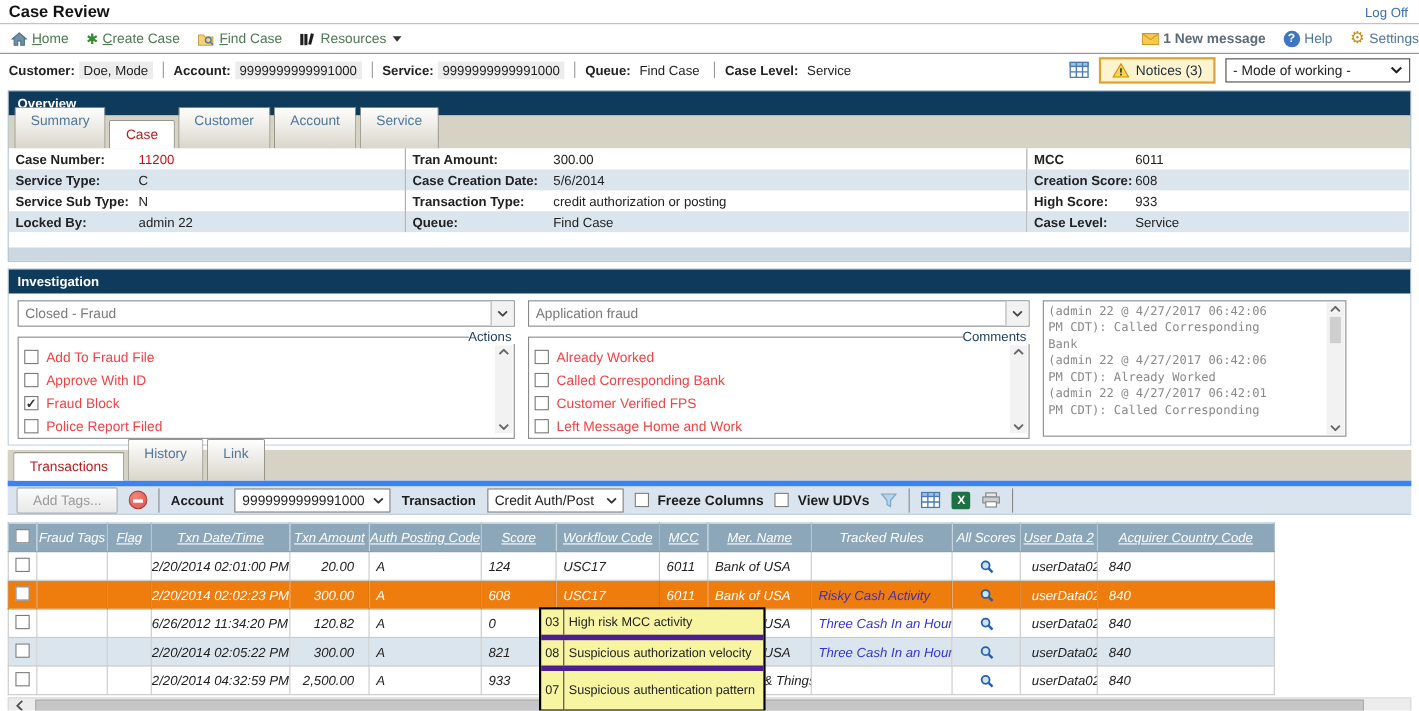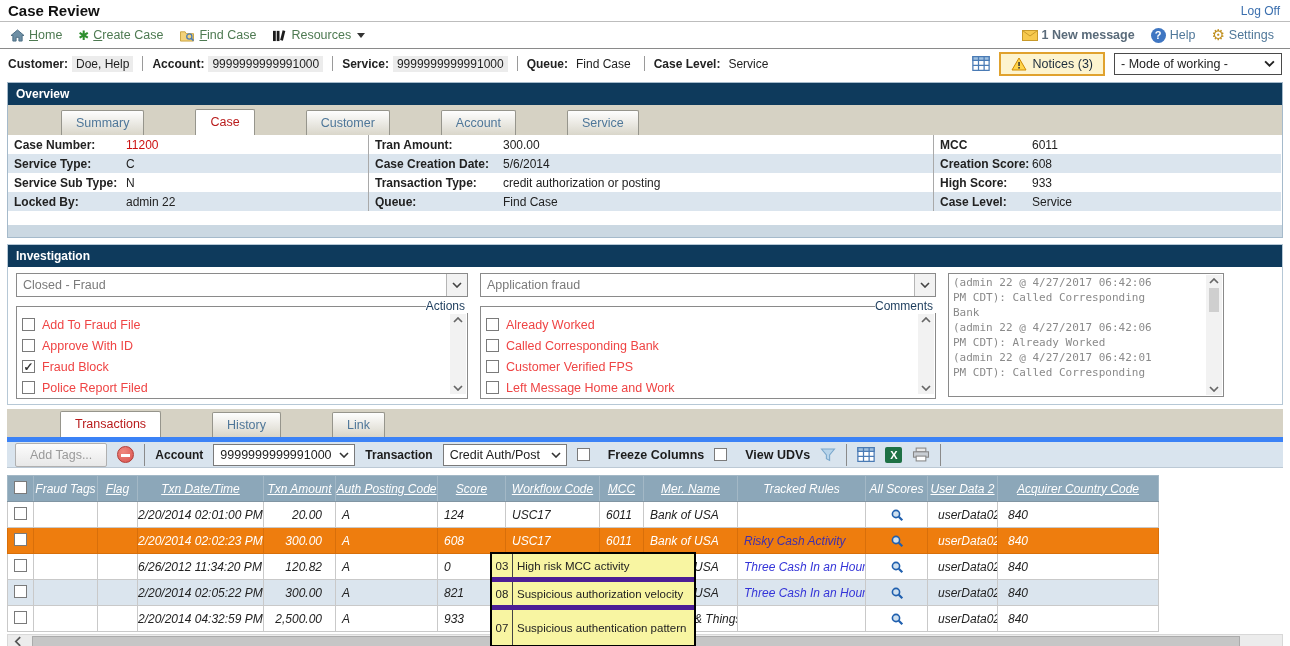--- a/index.html
+++ b/index.html
@@ -11,21 +11,21 @@
 html,body{background:#fff;}
 body{width:1290px;height:646px;overflow:hidden;position:relative;
      font-family:"Liberation Sans",sans-serif;font-size:12px;color:#222;}
 .icon{display:inline-flex;align-items:center;justify-content:center;vertical-align:middle;}
 
 .topbar{height:22px;display:flex;justify-content:space-between;align-items:center;
         padding:0 10px 0 8px;border-bottom:1px solid #bdbdbd;}
 .page-title{font-size:15px;font-weight:bold;color:#111;}
 .logoff{color:#3b6fae;cursor:pointer;}
 .navbar{height:27px;display:flex;justify-content:space-between;align-items:center;
-        padding:0 16px 0 10px;border-bottom:1px solid #8a8a8a;}
+        padding:0 0 0 10px;border-bottom:1px solid #8a8a8a;}
 .nav-left,.nav-right{display:flex;align-items:center;gap:16px;}
 .nav-link{display:flex;align-items:center;gap:4px;cursor:pointer;}
 .nav-link .lbl{color:var(--nav-green);font-size:12.5px;}
 .nav-right .lbl{color:var(--steel);font-size:12.5px;}
 .msg-label{color:#5a6b7a;font-weight:bold;font-size:12.5px;}
 .caret{width:0;height:0;border-left:4px solid transparent;border-right:4px solid transparent;
        border-top:5px solid #333;margin-left:2px;}
 .help-circle{width:15px;height:15px;border-radius:50%;background:#3f76c2;color:#fff;
              font-size:11px;font-weight:bold;display:inline-flex;align-items:center;justify-content:center;}
 .gear{font-size:15px;color:#c09020;line-height:14px;}
@@ -41,23 +41,23 @@
 .ctx-right{display:flex;align-items:center;gap:9px;}
 .notices{display:flex;align-items:center;gap:6px;height:24px;padding:0 10px;cursor:pointer;
          background:#fdf4cf;border:2px solid #e0a22e;color:#1c2c3c;font-size:12.5px;}
 .mode-select{width:168px;height:22px;border:1px solid #4a4a4a;background:#fff;display:flex;
              align-items:center;justify-content:space-between;padding:0 6px;cursor:pointer;font-size:12.5px;}
 
 .panel{margin:0 7px;border:1px solid #a5bacb;}
 .overview{margin-top:4px;}
 .panel-header{background:var(--navy);color:#fff;font-weight:bold;padding:4px 8px;height:22px;}
 .tabstrip{background:#d6d2c4;padding:4px 5px 0 5px;height:30px;display:flex;align-items:flex-end;}
-.tab{padding:5px 14px 5px 14px;margin-right:3px;border:1px solid #96958c;border-bottom:none;
+.tab{padding:5px 14px 18px 14px;margin-right:3px;border:1px solid #96958c;border-bottom:none;
      border-radius:2px 2px 0 0;background:linear-gradient(#fefefe,#d9d6ca);color:var(--steel);
-     cursor:pointer;font-size:12.5px;margin-left:48px;}
+     cursor:pointer;font-size:12.5px;}
 .tab.active{background:#fff;color:#b91c1c;padding-bottom:6px;}
 .ov-details{display:flex;background:#fff;}
 .ov-col{flex:0 0 auto;}
 .ov-col.c1{width:360px;}
 .ov-col.c2{width:565px;border-left:1px solid #a9a9a9;}
 .ov-col.c3{width:348px;border-left:1px solid #a9a9a9;}
 .ov-row{display:flex;height:19px;align-items:center;padding-left:6px;}
 .ov-row.alt{background:var(--alt-row);}
 .ov-label{font-weight:bold;flex:0 0 auto;}
 .c1 .ov-label{width:112px;}
@@ -101,21 +101,21 @@
               color:#9a9a9a;border-radius:2px;font-size:12.5px;cursor:default;}
 .no-circle{width:17px;height:17px;border-radius:50%;background:radial-gradient(circle at 35% 30%,#f0887e,#d9534f);
            border:1px solid #b23b35;position:relative;cursor:pointer;}
 .no-circle::after{content:"";position:absolute;left:3px;right:3px;top:7px;height:3px;background:#fff;}
 .tb-sep{width:1px;height:22px;background:#8a8a8a;}
 .tb-label{font-weight:bold;color:#1c1c1c;}
 .tb-select{height:22px;border:1px solid #7a7a7a;background:#fff;display:flex;align-items:center;
            justify-content:space-between;padding:0 5px 0 6px;cursor:pointer;font-size:12.5px;gap:6px;}
 .tb-select.account{width:142px;}
 .tb-select.transaction{width:124px;}
-.tb-check{display:flex;align-items:center;gap:18px;}
+.tb-check{display:flex;align-items:center;gap:8px;}
 .tb-check .tb-label{font-size:12.5px;}
 
 table.grid{border-collapse:collapse;table-layout:fixed;width:1152px;margin:7px 7px 0 7px;font-size:12px;font-style:italic;}
 .grid th{background:var(--grid-header);color:#fff;font-weight:normal;height:26px;text-align:center;
          border:1px solid #a3b8c6;border-bottom:1px solid #8195a3;cursor:pointer;overflow:hidden;white-space:nowrap;}
 .grid th.sort span{text-decoration:underline;}
 .grid td{height:26px;border-right:1px solid #c9c9c9;border-bottom:1px solid #c9c9c9;
          overflow:hidden;white-space:nowrap;background:#fff;}
 .grid td:first-child{border-left:1px solid #c9c9c9;}
 .grid tr.alt td{background:var(--alt-row);}
@@ -204,21 +204,21 @@
       <span class="icon gear">⚙</span>
       <span class="lbl">Settings</span>
     </span>
   </div>
 </div>
 
 <div class="contextbar">
   <div class="ctx-left">
     <span class="ctx-field">
       <span class="ctx-label">Customer:</span>
-      <span class="ctx-value shade">Doe, Help</span>
+      <span class="ctx-value shade">Doe, Mode</span>
     </span>
     <span class="vsep"></span>
     <span class="ctx-field">
       <span class="ctx-label">Account:</span>
       <span class="ctx-value shade">9999999999991000</span>
     </span>
     <span class="vsep"></span>
     <span class="ctx-field">
       <span class="ctx-label">Service:</span>
       <span class="ctx-value shade">9999999999991000</span>

